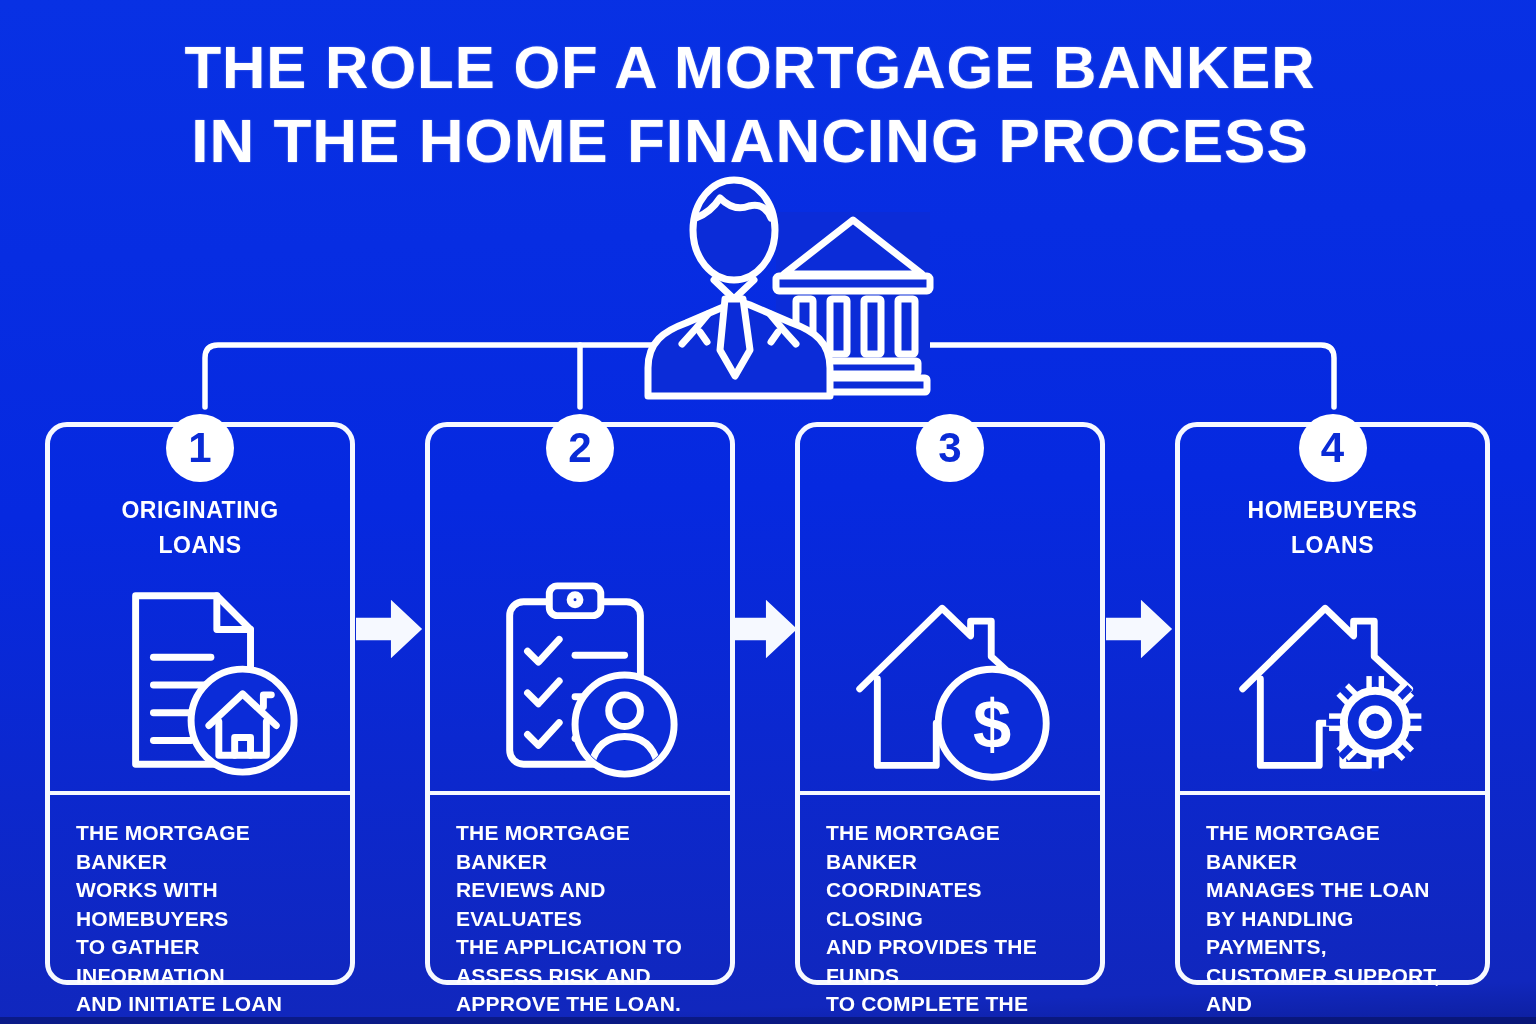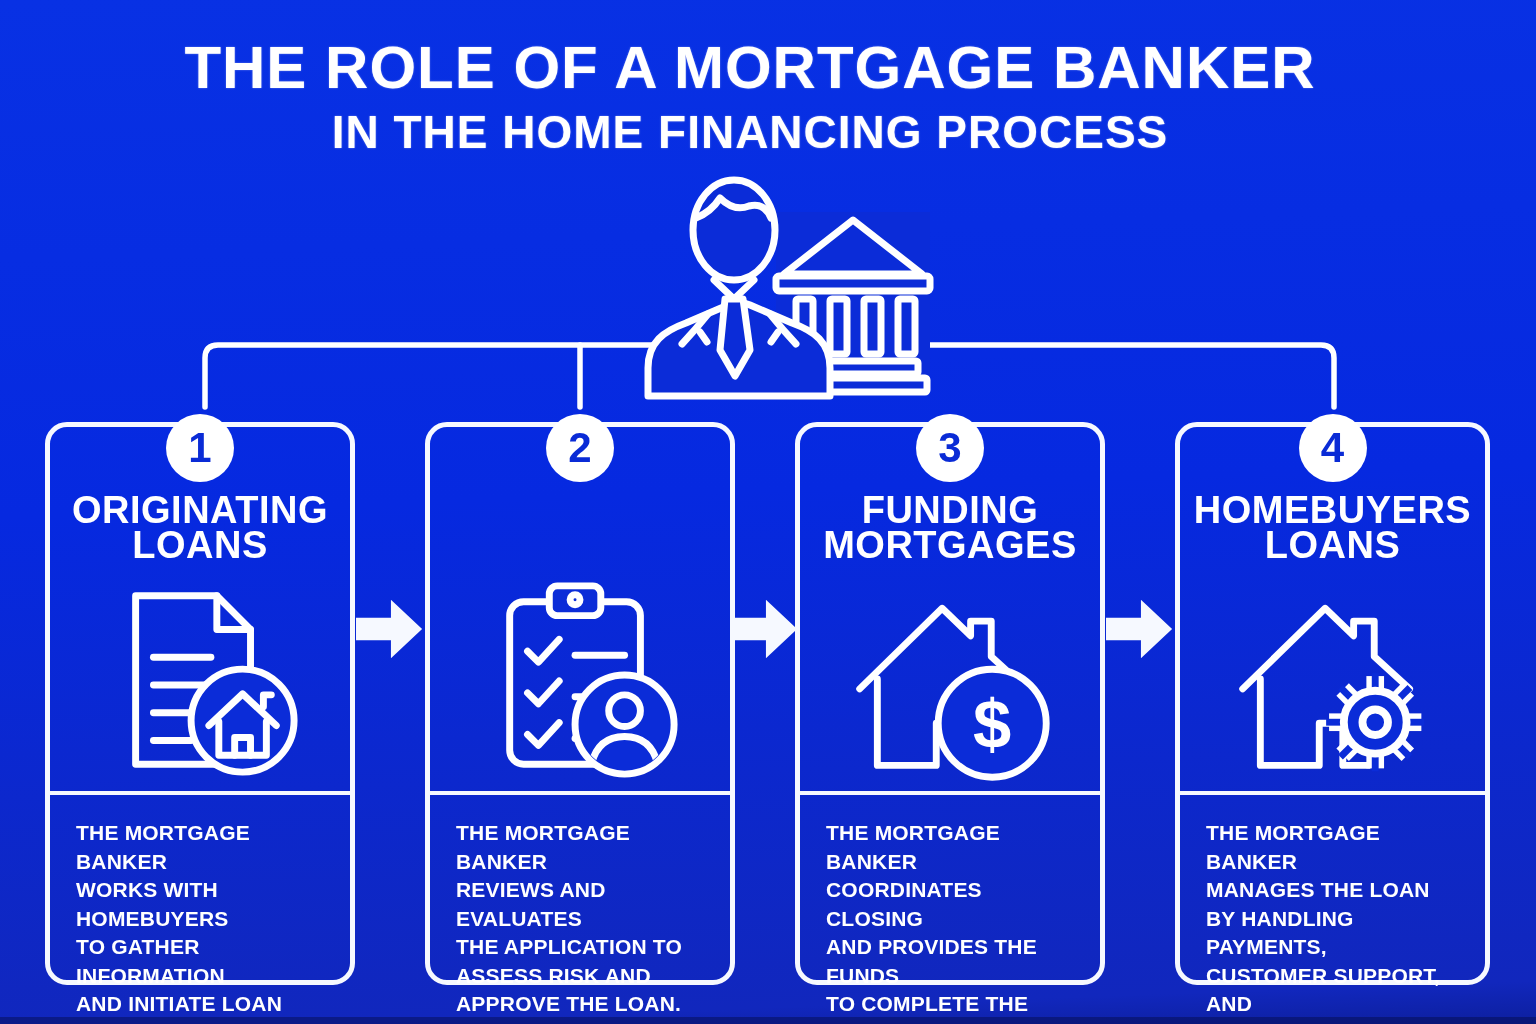--- a/index.html
+++ b/index.html
@@ -10,42 +10,42 @@
   html,body{width:1536px;height:1024px;overflow:hidden;}
   body{
     font-family:"Liberation Sans","DejaVu Sans",sans-serif;
     background:linear-gradient(178deg,#0831e4 0%,#0629e0 48%,#1127bd 96%,#0d1f9e 100%);
     position:relative;
     color:#fff;
   }
   .title-wrap{position:absolute;top:36px;left:0;width:1456px;text-align:center;z-index:4;padding-left:44px;}
   .title-l1{font-size:60px;font-weight:bold;letter-spacing:1px;line-height:1.05;
             text-shadow:0 0 2px rgba(255,255,255,.4);}
-  .title-l2{font-size:46px;font-weight:bold;letter-spacing:1px;margin-top:6px;
+  .title-l2{font-size:62px;font-weight:bold;letter-spacing:1px;margin-top:6px;
             text-shadow:0 0 2px rgba(255,255,255,.4);}
   svg.connector{position:absolute;left:0;top:0;z-index:1;}
   svg.hero{position:absolute;left:616px;top:168px;z-index:2;}
   .ln{stroke:#fff;fill:none;stroke-width:7;stroke-linecap:round;stroke-linejoin:round;}
   .fillb{fill:var(--blu);}
   .card{
     position:absolute;top:422px;height:563px;width:310px;
     border:5px solid #f6f9ff;border-radius:22px;z-index:3;
   }
   .card.c1{left:45px;}
   .card.c2{left:425px;}
   .card.c3{left:795px;}
   .card.c4{left:1175px;width:315px;}
   .num{
     position:absolute;top:-13px;left:50%;transform:translateX(-50%);
     width:68px;height:68px;border-radius:50%;background:#fff;
     color:var(--blu-num);font-size:42px;font-weight:bold;
     display:flex;align-items:center;justify-content:center;z-index:5;
   }
   .card-title{
-    margin-top:66px;text-align:center;font-size:38px;font-weight:bold;
+    margin-top:66px;text-align:center;font-size:23px;font-weight:bold;
     line-height:35px;letter-spacing:.5px;white-space:pre-line;
   }
   .icon-box{
     position:absolute;top:142px;left:0;width:100%;height:222px;
     display:flex;align-items:center;justify-content:center;
   }
   .divider{position:absolute;top:364px;left:0;width:100%;height:4px;background:#f6f9ff;}
   .desc{
     position:absolute;top:368px;left:0;width:100%;padding:24px 24px 0 26px;
     font-size:21px;font-weight:bold;line-height:28.5px;letter-spacing:.2px;
@@ -151,22 +151,20 @@
   <div class="divider"></div>
   <div class="desc">THE MORTGAGE BANKER
 REVIEWS AND EVALUATES
 THE APPLICATION TO
 ASSESS RISK AND
 APPROVE THE LOAN.</div>
 </div>
 
 <div class="card c3">
   <div class="num">3</div>
-  <div class="card-title">FUNDING
-MORTGAGES</div>
   <div class="icon-box">
     <svg width="216" height="208" viewBox="0 0 220 210">
       <path class="ln" stroke-width="8" d="M18 114 L102 32 L131 60 L131 45 L152 45 L152 81 L188 114"></path>
       <path class="ln" stroke-width="8" d="M36 104 L36 192 L96 192 L96 149 L120 149 L120 192 L150 192"></path>
       <circle class="ln fillb" stroke-width="8" cx="153" cy="149" r="55"></circle>
       <text class="badge-glyph" x="153" y="174" text-anchor="middle">$</text>
     </svg>
   </div>
   <div class="divider"></div>
   <div class="desc">THE MORTGAGE BANKER

